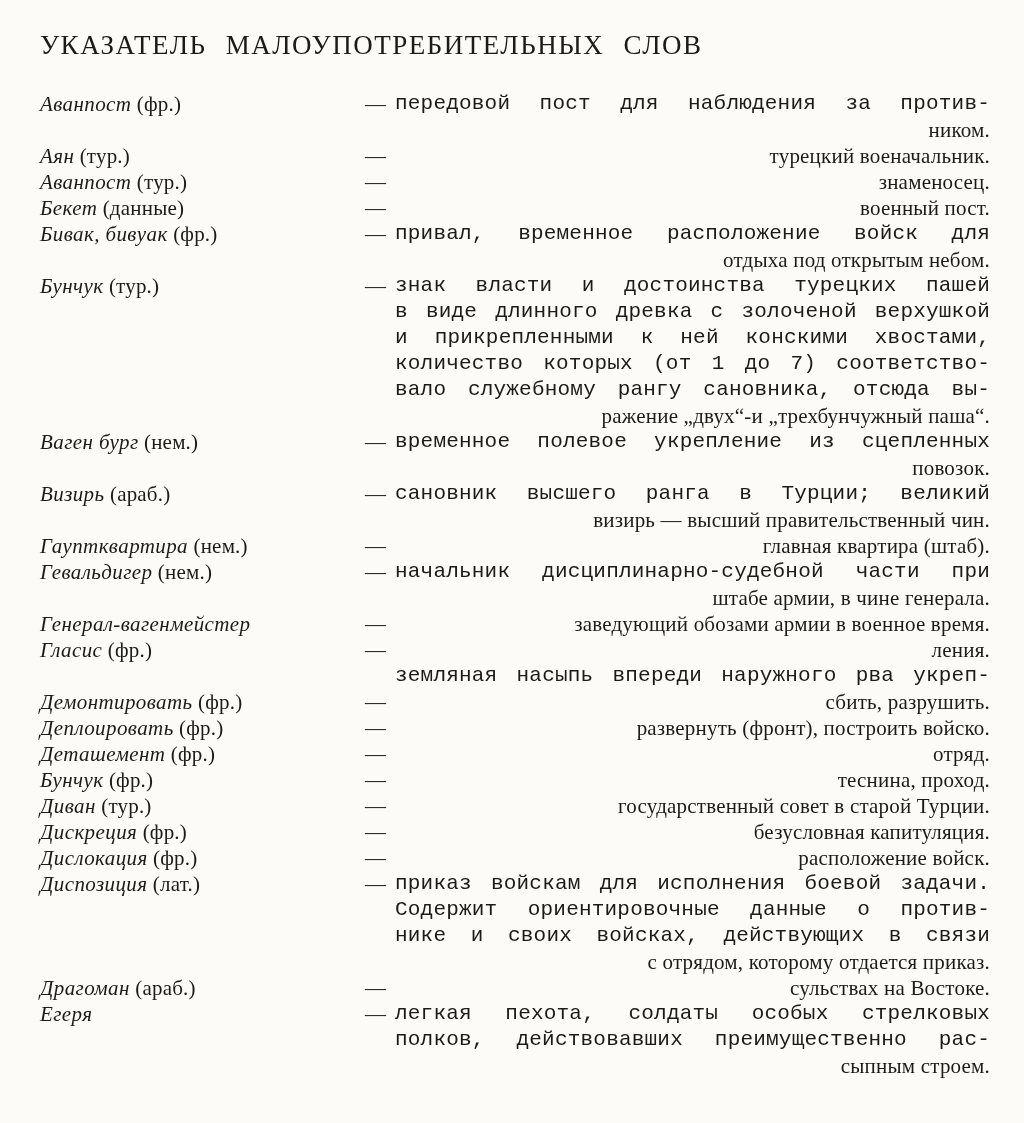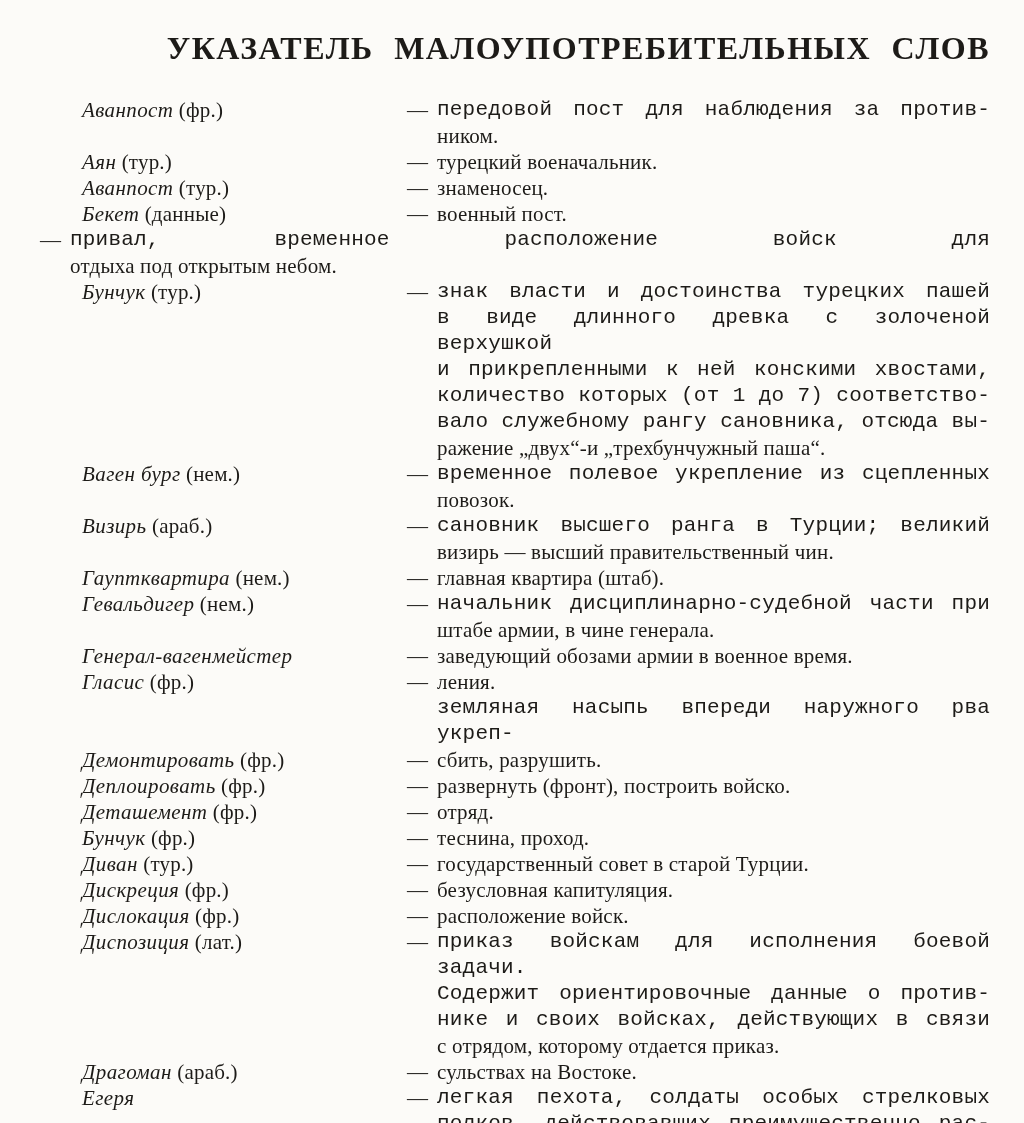--- a/index.html
+++ b/index.html
@@ -10,62 +10,61 @@
     overflow: hidden;
     font-family: "Liberation Serif", "DejaVu Serif", serif;
   }
   .page {
     width: 100%;
     height: 100%;
     box-sizing: border-box;
     padding: 24px 34px 0 40px;
   }
   .title {
-    text-align: right;
-    font-weight: bold;
-    font-size: 32px;
+    text-align: left;
+    font-weight: normal;
+    font-size: 27px;
     letter-spacing: 1.5px;
     word-spacing: 11px;
     margin: 6px 0 30px 0;
     white-space: nowrap;
   }
   .glossary {
     font-size: 21px;
     line-height: 26px;
   }
   .entry {
     display: flex;
     align-items: flex-start;
   }
   .term-cell {
     flex: 0 0 325px;
     width: 325px;
     font-style: italic;
     letter-spacing: 0.4px;
     padding-right: 6px;
     box-sizing: border-box;
-    margin-left: 42px;
   }
   .term-origin {
     font-style: normal;
     letter-spacing: 0.2px;
   }
   .def-cell {
     flex: 1;
     position: relative;
     padding-left: 30px;
     box-sizing: border-box;
   }
   .def-dash {
     position: absolute;
     left: 0;
     top: 0;
   }
   .def-line {
-    text-align: left;
+    text-align: right;
     letter-spacing: 0.2px;
   }
   .def-line.jfull {
     text-align: justify;
     text-align-last: justify;
     font-family: Liberation Mono, monospace;
   }
 </style>
 </head>
 <body style="background: rgb(252, 251, 248); color: rgb(29, 27, 24);">
@@ -117,20 +116,23 @@
     </div>
     <div class="def-cell">
       <span class="def-dash">—</span>
       <div>
             <div class="def-line">военный пост.</div>
           </div>
     </div>
   </div>
 
   <div class="entry">
+    <div class="term-cell">
+      <span>Бивак, бивуак</span><span class="term-origin"> (фр.)</span>
+    </div>
     <div class="def-cell">
       <span class="def-dash">—</span>
       <div>
             <div class="def-line jfull">привал, временное расположение войск для</div>
             <div class="def-line">отдыха под открытым небом.</div>
           </div>
     </div>
   </div>
 
   <div class="entry">

